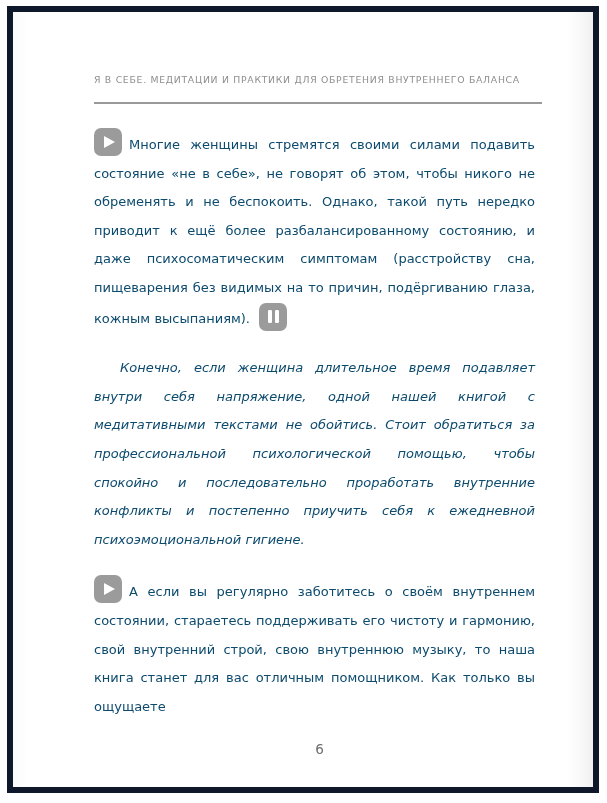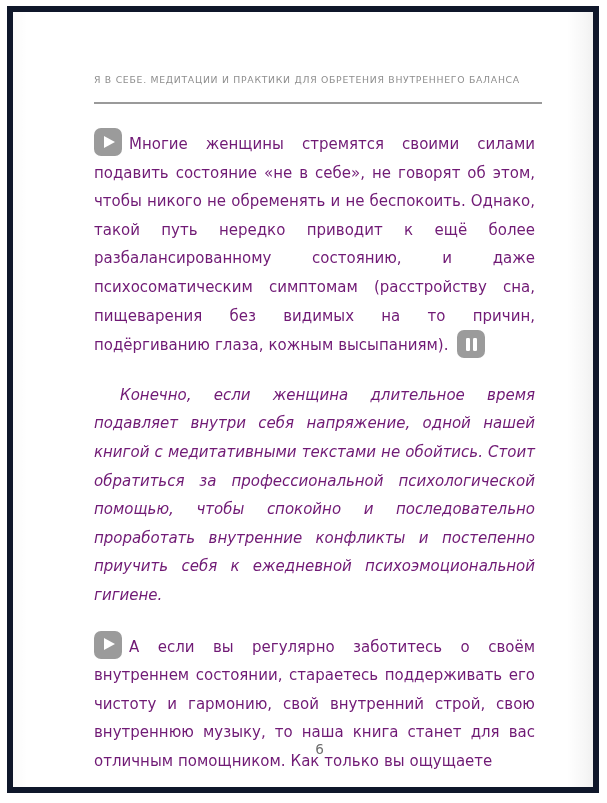--- a/index.html
+++ b/index.html
@@ -85,23 +85,23 @@
   
   .body-copy {
     position: absolute;
     left: 0;
     top: 116px;
     width: 453px;
   }
 
   p.para {
     margin: 0 12px 21px 0;
-    font-size: 15px;
+    font-size: 13px;
     line-height: 28.6px;
-    color: #701a75;
+    color: #0c4a6e;
     text-align: justify;
     text-justify: inter-word;
     hyphens: manual;
     word-spacing: 0.2px;
   }
   p.para:last-child {
     margin-bottom: 0;
   }
   p.para.indent {
     text-indent: 26px;

